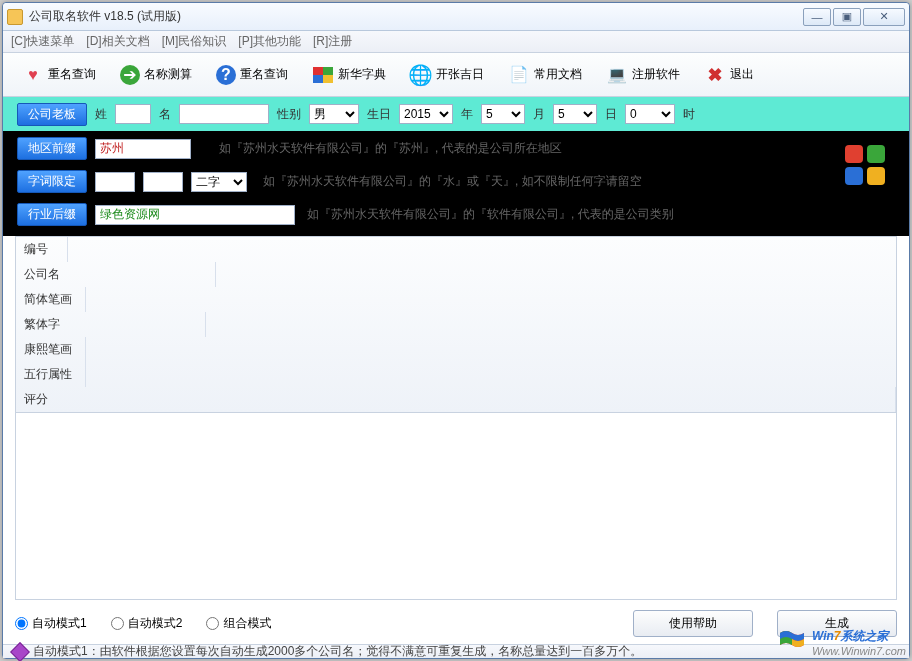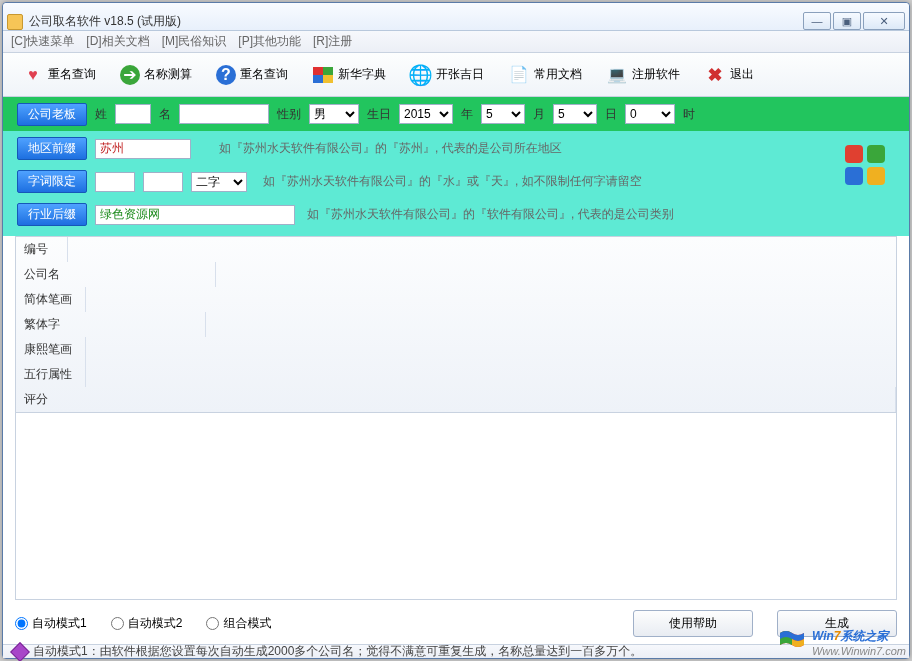--- a/index.html
+++ b/index.html
@@ -1,37 +1,37 @@
 <!DOCTYPE html>
 <html><head>
 <meta charset="utf-8">
 <style>
 * { box-sizing: border-box; margin: 0; padding: 0; font-family: "Microsoft YaHei", SimSun, sans-serif; font-size: 12px; }
 body { background: #d0d0d0; width: 912px; height: 661px; overflow: hidden; position: relative; }
 .window { position: absolute; top: 2px; left: 2px; right: 2px; bottom: 2px; background: #fff; border: 1px solid #5a7ba8; border-radius: 4px; display: flex; flex-direction: column; box-shadow: 0 0 6px rgba(0,0,0,0.3); }
-.titlebar { height: 28px; background: linear-gradient(#f8fbff,#e8f0fb); border-bottom: 1px solid #b8c8dc; display: flex; align-items: flex-end; padding: 0 4px; border-radius: 4px 4px 0 0; }
+.titlebar { height: 28px; background: linear-gradient(#f8fbff,#e8f0fb); border-bottom: 1px solid #b8c8dc; display: flex; align-items: center; padding: 0 4px; border-radius: 4px 4px 0 0; }
 .app-icon { width: 16px; height: 16px; background: #f6c557; border: 1px solid #c89830; margin-right: 6px; border-radius: 2px; }
 .title-text { flex: 1; color: #333; }
 .win-btns { display: flex; gap: 2px; }
 .win-btn { width: 28px; height: 18px; border: 1px solid #8aa0bc; background: linear-gradient(#f6faff,#dde9f7); border-radius: 2px; display: flex; align-items: center; justify-content: center; color: #4a5f7d; font-size: 11px; cursor: pointer; }
 .win-btn.close { width: 42px; }
 .menubar { height: 22px; background: linear-gradient(#f6f8fc,#eceff6); border-bottom: 1px solid #c8d2e0; display: flex; align-items: center; padding: 0 8px; gap: 12px; color: #666; }
 .menu-item { cursor: pointer; }
 .toolbar { height: 44px; background: linear-gradient(#fdfefe,#f0f4f9); border-bottom: 1px solid #c8d2e0; display: flex; align-items: center; padding: 0 10px; gap: 6px; }
 .tbtn { display: flex; align-items: center; gap: 4px; padding: 4px 8px; border: 1px solid transparent; border-radius: 3px; cursor: pointer; }
 .ticon { width: 22px; height: 22px; display: flex; align-items: center; justify-content: center; font-size: 16px; }
-.form-row { height: 34px; background: #22c55e; display: flex; align-items: center; padding: 0 14px; gap: 8px; }
+.form-row { height: 34px; background: #5eead4; display: flex; align-items: center; padding: 0 14px; gap: 8px; }
 .btn-blue { background: linear-gradient(#4fa2ff,#1d6fe0); color: #fff; border: 1px solid #1558b8; padding: 2px 10px; min-width: 62px; text-align: center; border-radius: 2px; cursor: pointer; font-size: 12px; }
 .lbl { color: #333; }
 .inp { border: 1px solid #a0b0c8; background: #fff; height: 20px; padding: 0 4px; }
 .sel { border: 1px solid #a0b0c8; background: #fff; height: 20px; }
 .hint { color: #666; }
 .red-text { color: #c02020; }
 .green-text { color: #1a8a1a; }
-.params { background: #5eead4; padding: 6px 14px 10px; display: flex; flex-direction: column; gap: 10px; position: relative; }
+.params { background: #000000; padding: 6px 14px 10px; display: flex; flex-direction: column; gap: 10px; position: relative; }
 .prow { display: flex; align-items: center; gap: 8px; }
 .office-badge { position: absolute; right: 20px; top: 10px; width: 48px; height: 48px; }
 .table-wrap { flex: 1; margin: 0 12px 6px; border: 1px solid #c8d2e0; background: #fff; display: flex; flex-direction: column; }
 .thead { display: flex; background: linear-gradient(#fcfdfe,#eef2f8); border-bottom: 1px solid #c8d2e0; flex-direction: column; }
 .th { padding: 4px 8px; border-right: 1px solid #d8e0ec; color: #333; }
 .tbody { flex: 1; background: #fff; }
 .mode-row { height: 34px; margin: 0 12px 4px; display: flex; align-items: center; gap: 24px; }
 .radio-wrap { display: flex; align-items: center; gap: 4px; cursor: pointer; }
 .action-btn { border: 1px solid #a0b0c8; background: linear-gradient(#fdfdfd,#e8ecf2); padding: 4px 0; width: 120px; text-align: center; border-radius: 3px; cursor: pointer; }
 .statusbar { height: 14px; background: linear-gradient(#f6f8fc,#eceff6); border-top: 1px solid #c8d2e0; display: flex; align-items: center; padding: 4px 10px; gap: 6px; color: #444; }

